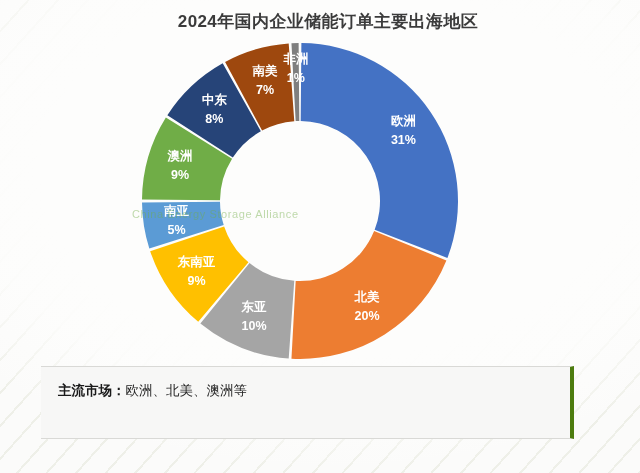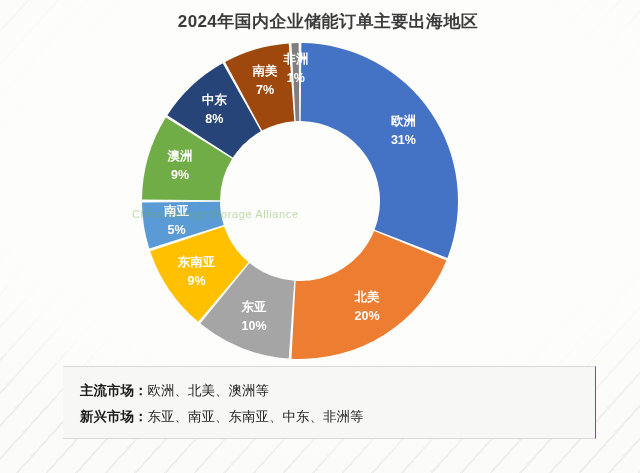--- a/index.html
+++ b/index.html
@@ -122,28 +122,28 @@
     color: rgba(90, 110, 160, 0.40);
     font-size: 16px;
     font-weight: bold;
     line-height: 24px;
     letter-spacing: 1px;
   }
 
   
   #legend-box {
     position: absolute;
-    left: 63px;
+    left: 41px;
     top: 366px;
     width: 533px;
     height: 73px;
     background: #f7f7f6;
     border-top: 1px solid #d9d9d6;
     border-bottom: 1px solid #d9d9d6;
-    border-right: 1px solid #4d7c0f;
+    border-right: 4px solid #4d7c0f;
     box-sizing: border-box;
     padding: 11px 0 0 17px;
   }
   .legend-row {
     font-size: 13.5px;
     line-height: 26px;
     color: #232323;
     white-space: nowrap;
   }
   .legend-key {
@@ -203,18 +203,15 @@
   <div id="watermark">
     <div id="wm-logo-sub">China Energy Storage Alliance</div>
     <div id="wm-cn">
     </div>
   </div>
 
   <div id="legend-box">
     <div class="legend-row">
       <span class="legend-key">主流市场：</span><span class="legend-val">欧洲、北美、澳洲等</span>
     </div>
-    <div class="legend-row">
-      <span class="legend-key">新兴市场：</span><span class="legend-val">东亚、南亚、东南亚、中东、非洲等</span>
-    </div>
   </div>
 
 </div>
 
 </body></html>

